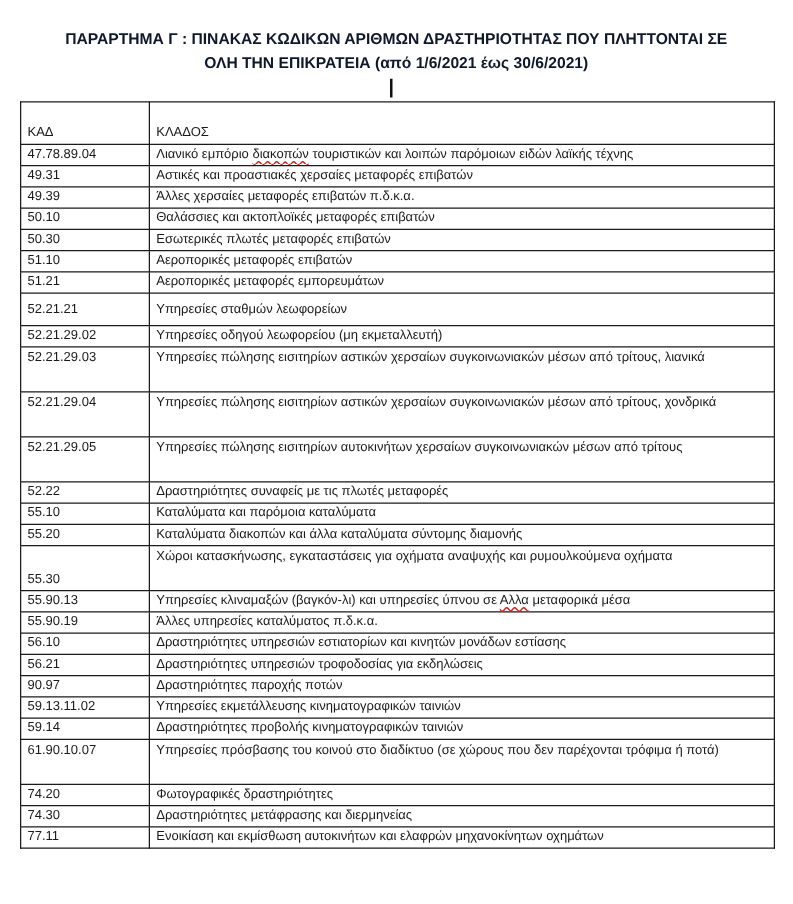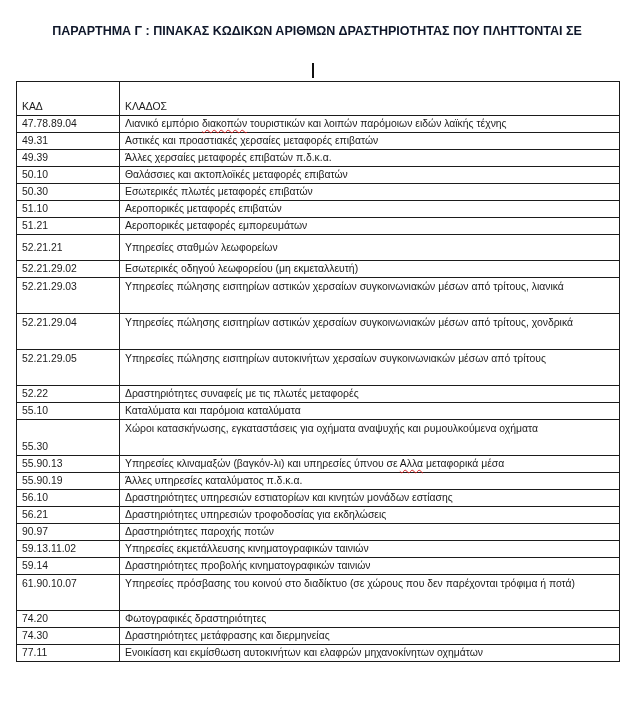--- a/index.html
+++ b/index.html
@@ -20,20 +20,21 @@
   tr.r2 td { height: 34px; vertical-align: top; padding-top: 1px; }
   tr.r2 td.desc { text-align: justify; text-align-last: left; }
   tr.r2.bottom td.code { vertical-align: bottom; }
   .squiggle { text-decoration: underline wavy #d02020; text-decoration-thickness: 1px; text-underline-offset: 2px; }
 </style>
 </head>
 <body>
 
 <div class="title">
   <div>ΠΑΡΑΡΤΗΜΑ Γ : ΠΙΝΑΚΑΣ ΚΩΔΙΚΩΝ ΑΡΙΘΜΩΝ ΔΡΑΣΤΗΡΙΟΤΗΤΑΣ ΠΟΥ ΠΛΗΤΤΟΝΤΑΙ ΣΕ</div>
+  <div>ΟΛΗ ΤΗΝ ΕΠΙΚΡΑΤΕΙΑ (από 1/6/2021 έως 30/6/2021)</div>
 </div>
 <div class="cursor"></div>
 
 <table class="kad">
   <tbody>
       <tr class="hdr">
     <td class="code">ΚΑΔ</td>
     <td>ΚΛΑΔΟΣ</td>
   </tr>
   <tr class="r1">
@@ -63,41 +64,45 @@
   <tr class="r1">
     <td class="code">51.21</td>
     <td class="desc">Αεροπορικές μεταφορές εμπορευμάτων</td>
   </tr>
   <tr class="r1b">
     <td class="code">52.21.21</td>
     <td class="desc">Υπηρεσίες σταθμών λεωφορείων</td>
   </tr>
   <tr class="r1">
     <td class="code">52.21.29.02</td>
-    <td class="desc">Εσωτερικές οδηγού λεωφορείου (μη εκμεταλλευτή)</td>
+    <td class="desc">Υπηρεσίες οδηγού λεωφορείου (μη εκμεταλλευτή)</td>
   </tr>
   <tr class="r2">
     <td class="code">52.21.29.03</td>
     <td class="desc">Υπηρεσίες πώλησης εισιτηρίων αστικών χερσαίων συγκοινωνιακών μέσων από τρίτους, λιανικά</td>
   </tr>
   <tr class="r2">
     <td class="code">52.21.29.04</td>
     <td class="desc">Υπηρεσίες πώλησης εισιτηρίων αστικών χερσαίων συγκοινωνιακών μέσων από τρίτους, χονδρικά</td>
   </tr>
   <tr class="r2">
     <td class="code">52.21.29.05</td>
     <td class="desc">Υπηρεσίες πώλησης εισιτηρίων αυτοκινήτων χερσαίων συγκοινωνιακών μέσων από τρίτους</td>
   </tr>
   <tr class="r1">
     <td class="code">52.22</td>
     <td class="desc">Δραστηριότητες συναφείς με τις πλωτές μεταφορές</td>
   </tr>
   <tr class="r1">
     <td class="code">55.10</td>
     <td class="desc">Καταλύματα και παρόμοια καταλύματα</td>
+  </tr>
+  <tr class="r1">
+    <td class="code">55.20</td>
+    <td class="desc">Καταλύματα διακοπών και άλλα καταλύματα σύντομης διαμονής</td>
   </tr>
   <tr class="r2 bottom">
     <td class="code">55.30</td>
     <td class="desc">Χώροι κατασκήνωσης, εγκαταστάσεις για οχήματα αναψυχής και ρυμουλκούμενα οχήματα</td>
   </tr>
   <tr class="r1">
     <td class="code">55.90.13</td>
     <td class="desc"><span>Υπηρεσίες κλιναμαξών (βαγκόν-λι) και υπηρεσίες ύπνου σε </span><span class="squiggle">Αλλα</span><span> μεταφορικά μέσα</span></td>
   </tr>
   <tr class="r1">

